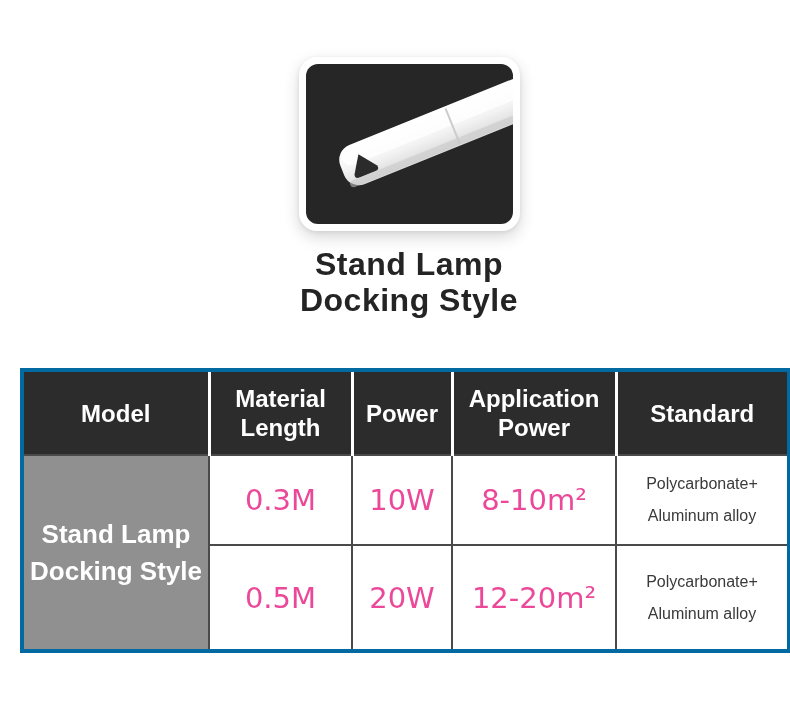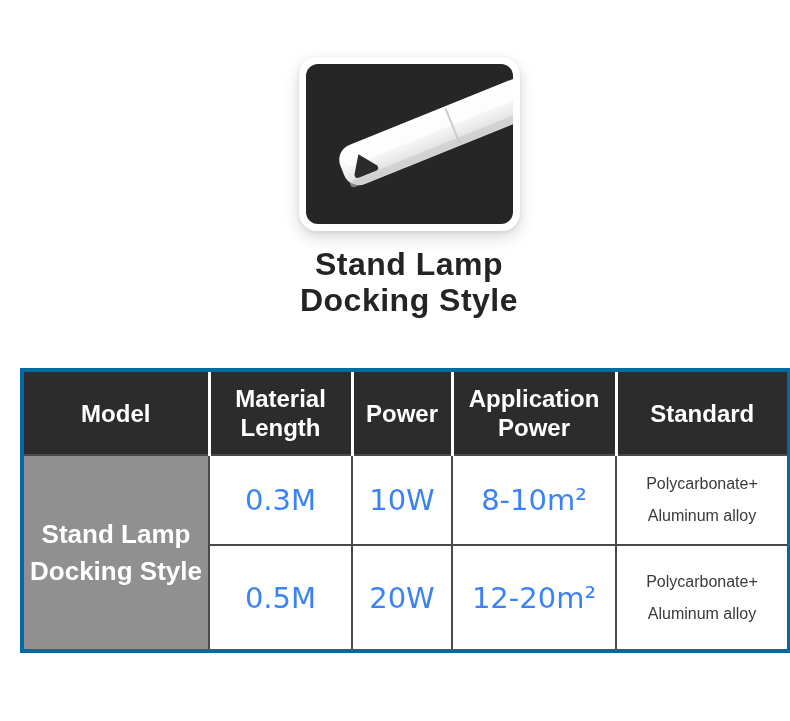--- a/index.html
+++ b/index.html
@@ -86,21 +86,21 @@
   .row-spec { height: 90px; }
   .row-spec2 { height: 106px; }
   .model-cell {
     background: #909090;
     color: #ffffff;
     font-weight: bold;
     font-size: 26px;
     line-height: 37px;
   }
   .value-cell {
-    color: #3b82f6;
+    color: #ec4899;
     font-size: 29px;
     font-family: "DejaVu Sans", "Liberation Sans", sans-serif;
     font-weight: normal;
   }
   .material-cell {
     color: #3a3a3a;
     font-size: 16px;
     line-height: 32px;
     font-weight: normal;
   }

